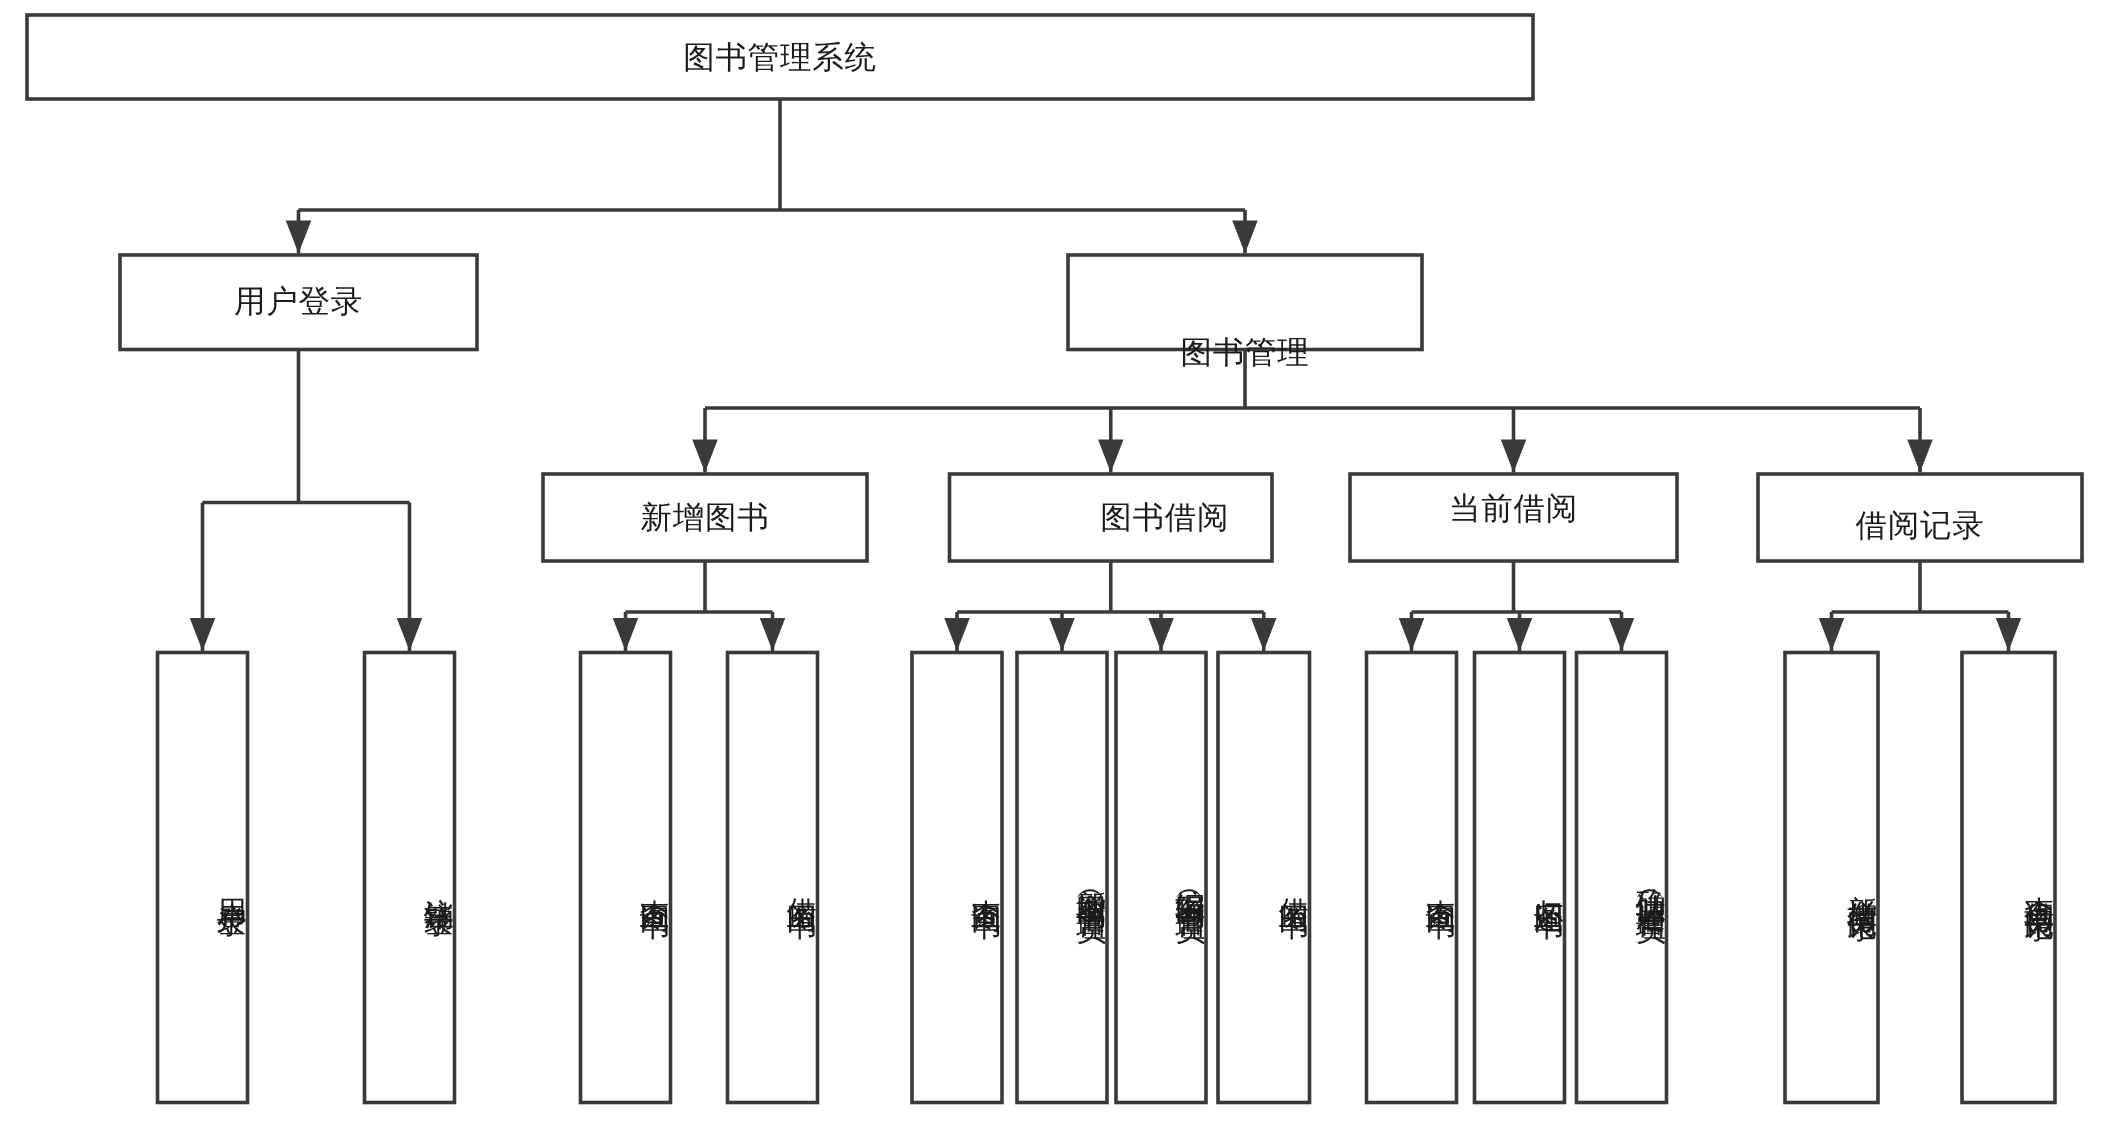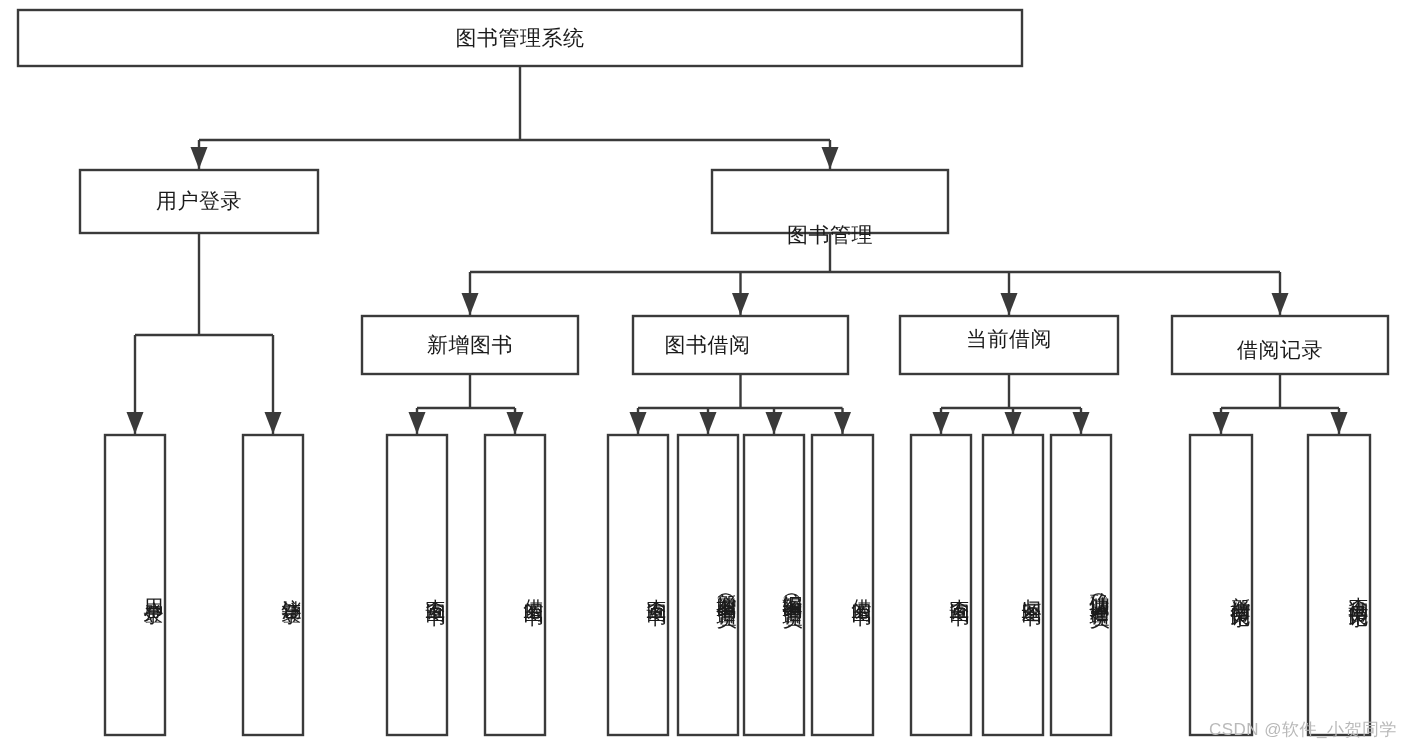--- a/index.html
+++ b/index.html
@@ -161,33 +161,32 @@
         <rect x="1190" y="435" width="62" height="300" class="node-box"></rect>
         <rect x="1308" y="435" width="62" height="300" class="node-box"></rect>
       </g>
   </svg>
 
   <div id="label-layer">
       <div class="node-label horiz" style="left: 18px; top: 10px; width: 1004px; height: 56px;">图书管理系统</div>
       <div class="node-label horiz" style="left: 80px; top: 170px; width: 238px; height: 63px;">用户登录</div>
       <div class="node-label horiz" style="left: 712px; top: 170px; width: 236px; height: 63px; margin-top: 34px;">图书管理</div>
       <div class="node-label horiz" style="left: 362px; top: 316px; width: 216px; height: 58px;">新增图书</div>
-      <div class="node-label horiz" style="left: 600px; top: 316px; width: 215px; height: 58px;">图书借阅</div>
+      <div class="node-label horiz" style="left: 669px; top: 316px; width: 215px; height: 58px;">图书借阅</div>
       <div class="node-label horiz" style="left: 900px; top: 316px; width: 218px; height: 46px;">当前借阅</div>
       <div class="node-label horiz" style="left: 1172px; top: 316px; width: 216px; height: 68px;">借阅记录</div>
       <div class="node-label vert" style="left: 105px; top: 435px; width: 60px; height: 300px;">用户登录</div>
       <div class="node-label vert" style="left: 243px; top: 435px; width: 60px; height: 300px;">注销登录</div>
       <div class="node-label vert" style="left: 387px; top: 435px; width: 60px; height: 300px;">查询图书</div>
       <div class="node-label vert" style="left: 485px; top: 435px; width: 60px; height: 300px;">借阅图书</div>
       <div class="node-label vert" style="left: 608px; top: 435px; width: 60px; height: 300px;">查询图书</div>
       <div class="node-label vert" style="left: 678px; top: 435px; width: 60px; height: 300px;">新增图书（管理员）</div>
       <div class="node-label vert" style="left: 744px; top: 435px; width: 60px; height: 300px;">编辑图书（管理员）</div>
       <div class="node-label vert" style="left: 812px; top: 435px; width: 61px; height: 300px;">借阅图书</div>
       <div class="node-label vert" style="left: 911px; top: 435px; width: 60px; height: 300px;">查询图书</div>
       <div class="node-label vert" style="left: 983px; top: 435px; width: 60px; height: 300px;">归还图书</div>
       <div class="node-label vert" style="left: 1051px; top: 435px; width: 60px; height: 300px;">确认归还（管理员）</div>
       <div class="node-label vert" style="left: 1190px; top: 435px; width: 62px; height: 300px;">新增借阅记录</div>
       <div class="node-label vert" style="left: 1308px; top: 435px; width: 62px; height: 300px;">查询借阅记录</div>
     </div>
 
-  <div id="watermark">CSDN @软件_小贺同学</div>
 
 </div>
 
 </body></html>

